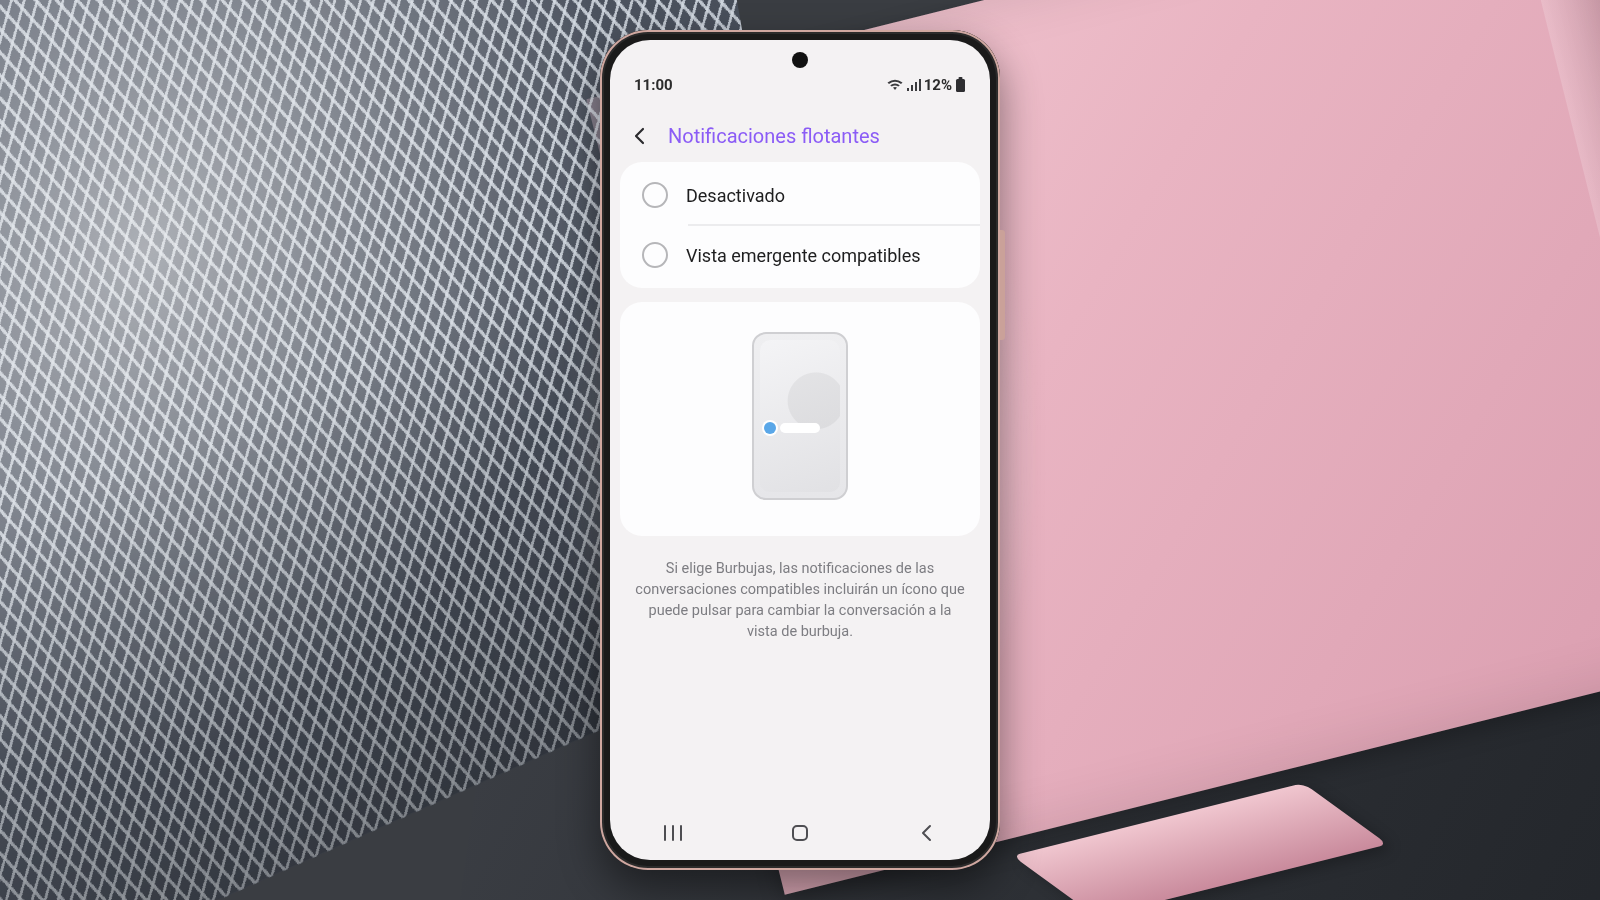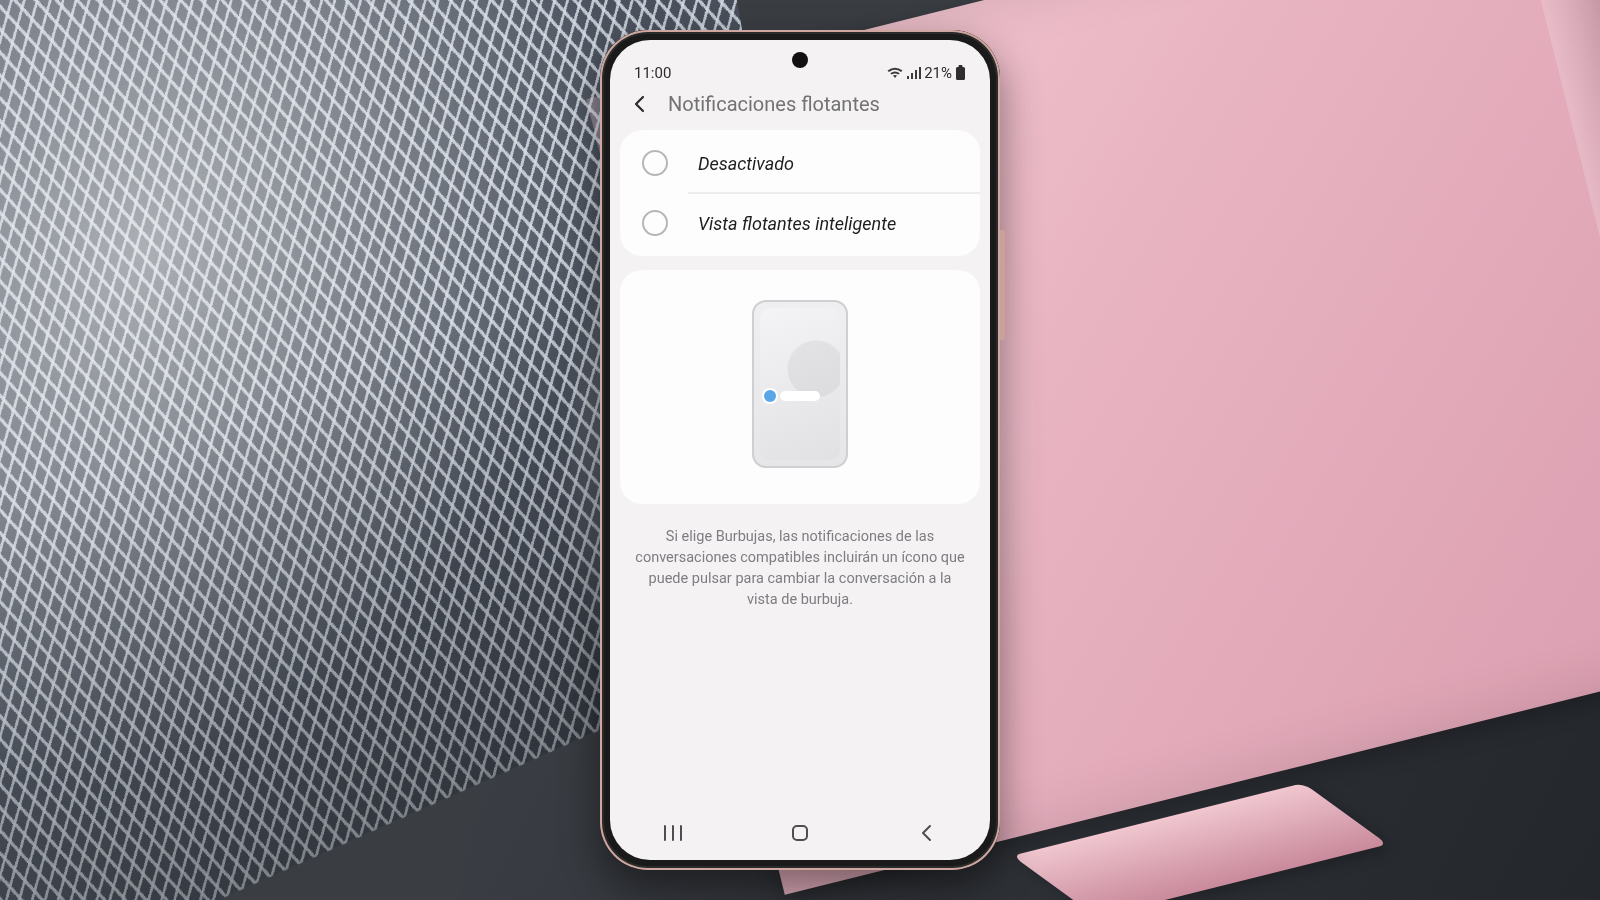--- a/index.html
+++ b/index.html
@@ -136,26 +136,27 @@
     height: 16px;
     background: #111;
     border-radius: 50%;
     z-index: 10;
   }
 
   
   .status-bar {
     display: flex;
     justify-content: space-between;
-    align-items: flex-end;
+    align-items: flex-start;
     height: 38px;
     padding: 4px 24px 0;
     font-size: 15px;
-    font-weight: 400;
+    font-weight: 700;
     color: #2c2c2c;
+    margin-top: 32px;
   }
   .status-bar .right{
     display:flex;
     align-items:center;
     gap:3px;
   }
   .status-bar svg{display:block;}
 
   
   .app-header {
@@ -163,42 +164,41 @@
     align-items: center;
     gap: 16px;
     padding: 10px 18px 14px;
   }
   .app-header .back{
     width:24px;height:24px;
     display:flex;align-items:center;justify-content:center;
   }
   .app-header .title{
     font-size: 20px;
-    color: #737373;
+    color: #8b5cf6;
   }
 
   
   .panel{
     margin: 0 10px;
     background:#fdfdfe;
     border-radius:22px;
     padding: 4px 0;
   }
   
   .panel .divider{
     height:1px;
     background:#ececee;
     margin-left:68px;
   }
   .optrow{
     display:flex;
     align-items:center;
-    gap:30px;
+    gap:18px;
     padding:16px 22px;
-    font-style:italic;
   }
   .radio{
     width:22px;height:22px;
     border-radius:50%;
     border:2px solid #b6b6b9;
     position:relative;
     flex:0 0 auto;
   }
   .radio.selected{
     border-color:#1f7ae0;
@@ -309,21 +309,21 @@
           <span>
             <svg width="16" height="12" viewBox="0 0 16 12">
                 <path d="M8 11 L6 8.6 Q8 7.2 10 8.6 Z M3.2 6.2 Q8 2.6 12.8 6.2 L11.3 7.6 Q8 5.2 4.7 7.6 Z M0.5 3.6 Q8 -2 15.5 3.6 L14 5 Q8 0.4 2 5 Z" fill="#3b3b3e"></path>
               </svg>
           </span>
           <span>
             <svg width="15" height="12" viewBox="0 0 15 12">
                 <path d="M1 12V9h2v3H1zm4 0V6h2v6H5zm4 0V3h2v9H9zm4 0V0h2v12h-2z" fill="#3b3b3e"></path>
               </svg>
           </span>
-          <span>21%</span>
+          <span>12%</span>
           <span>
             <svg width="11" height="16" viewBox="0 0 11 16">
                 <rect x="1" y="2" width="9" height="13" rx="1.5" fill="#2e2e31"></rect>
                 <rect x="3.5" y="0" width="4" height="2.2" rx="1" fill="#2e2e31"></rect>
               </svg>
           </span>
         </span>
       </div>
 
       <div class="app-header">
@@ -337,21 +337,21 @@
 
       <div class="panel">
         <div class="optrow">
           <span class="radio"></span>
           <span class="opt-label">Desactivado</span>
         </div>
         <div class="divider"></div>
         <div class="divider"></div>
         <div class="optrow">
           <span class="radio"></span>
-          <span class="opt-label">Vista flotantes inteligente</span>
+          <span class="opt-label">Vista emergente compatibles</span>
         </div>
       </div>
 
       <div class="preview-card">
         <div class="mini-phone">
           <div class="mini-wall"></div>
           <div class="mini-bubble">
             <span class="dot"></span>
             <span class="bar"></span>
           </div>

